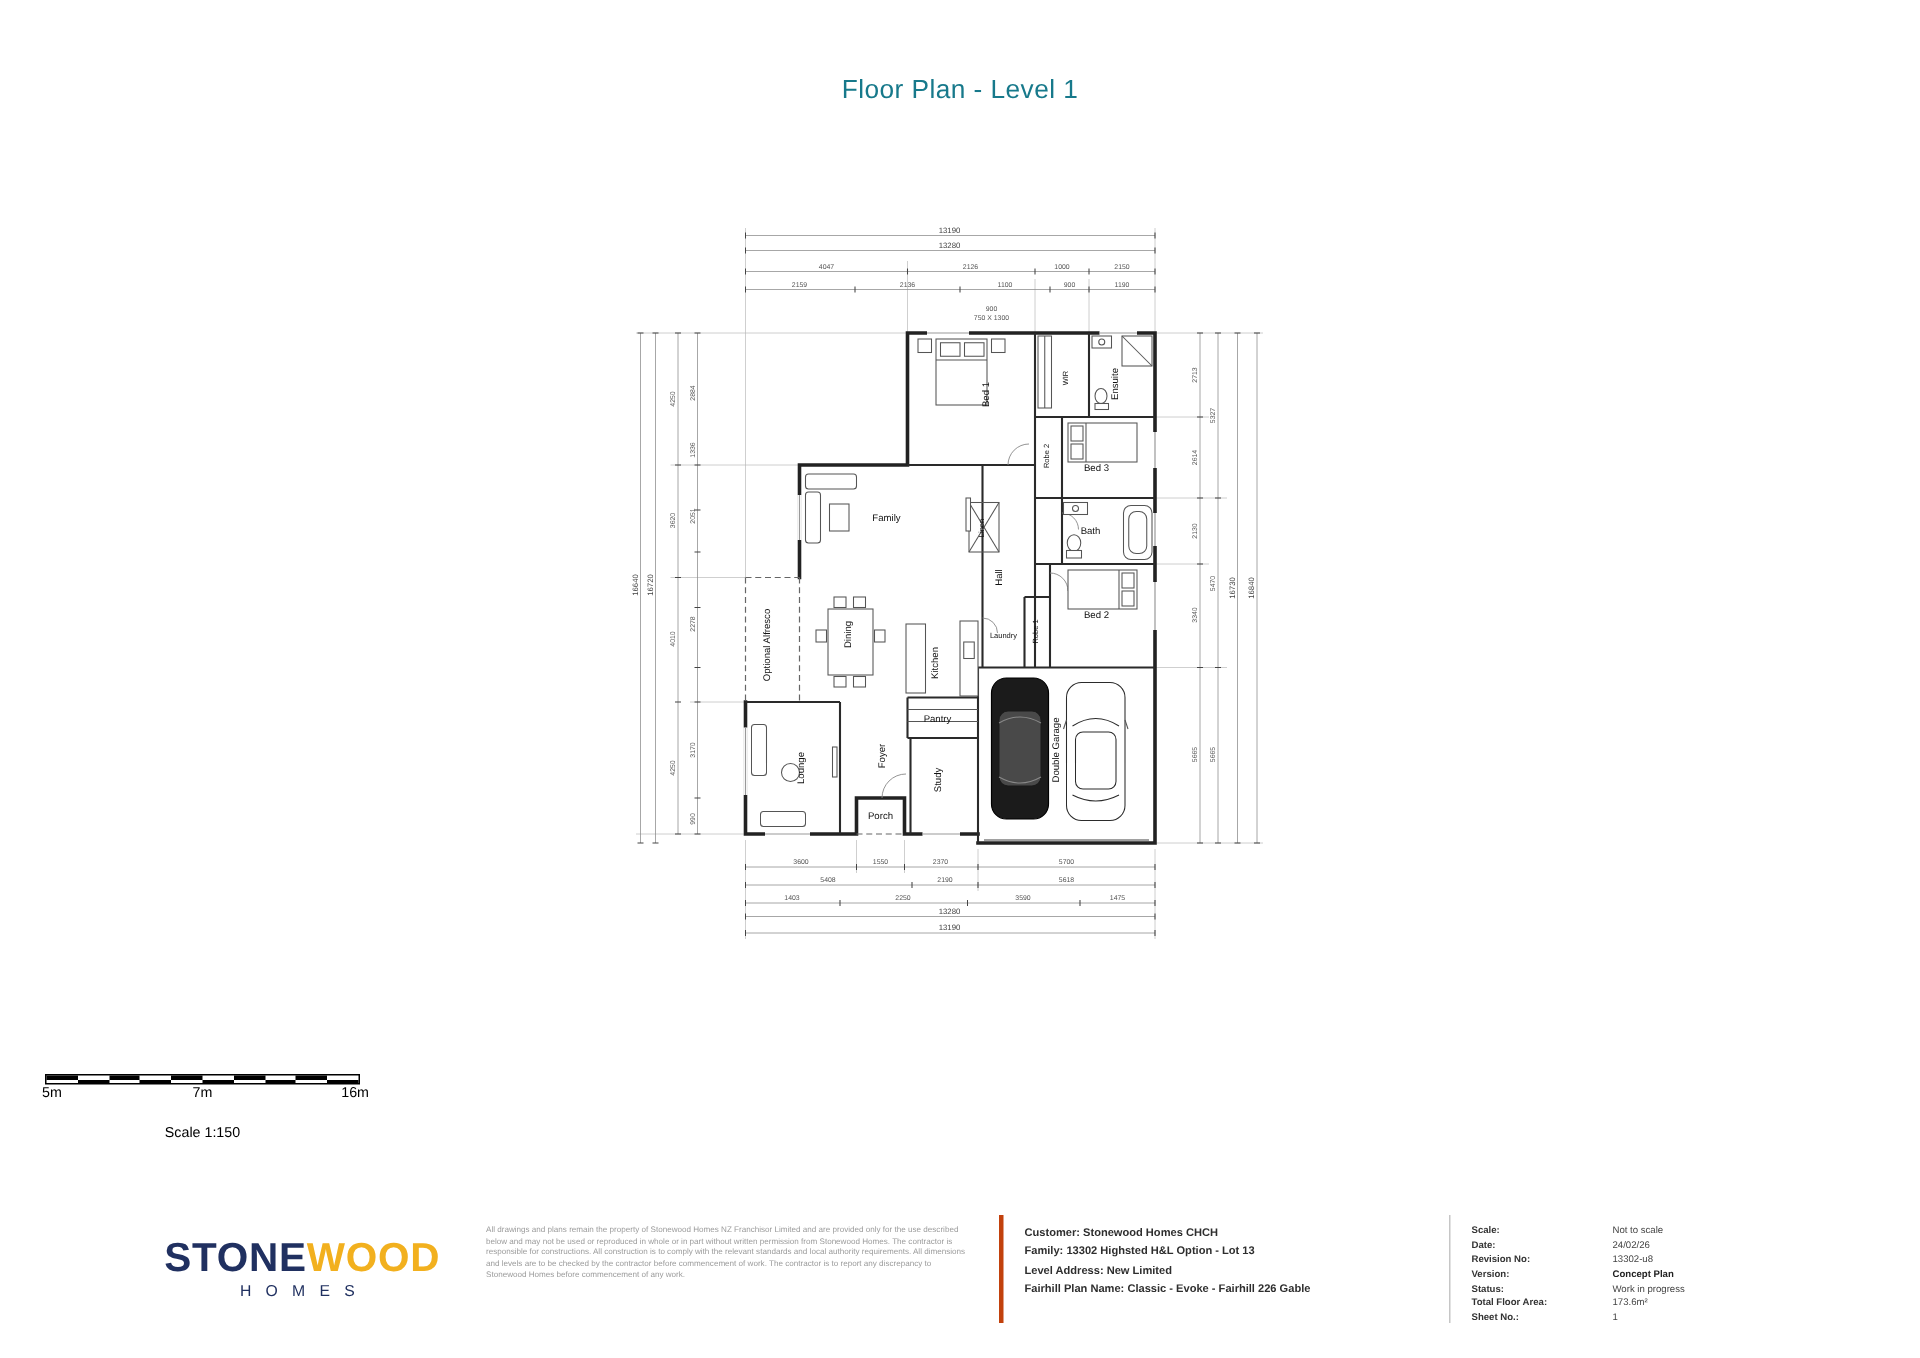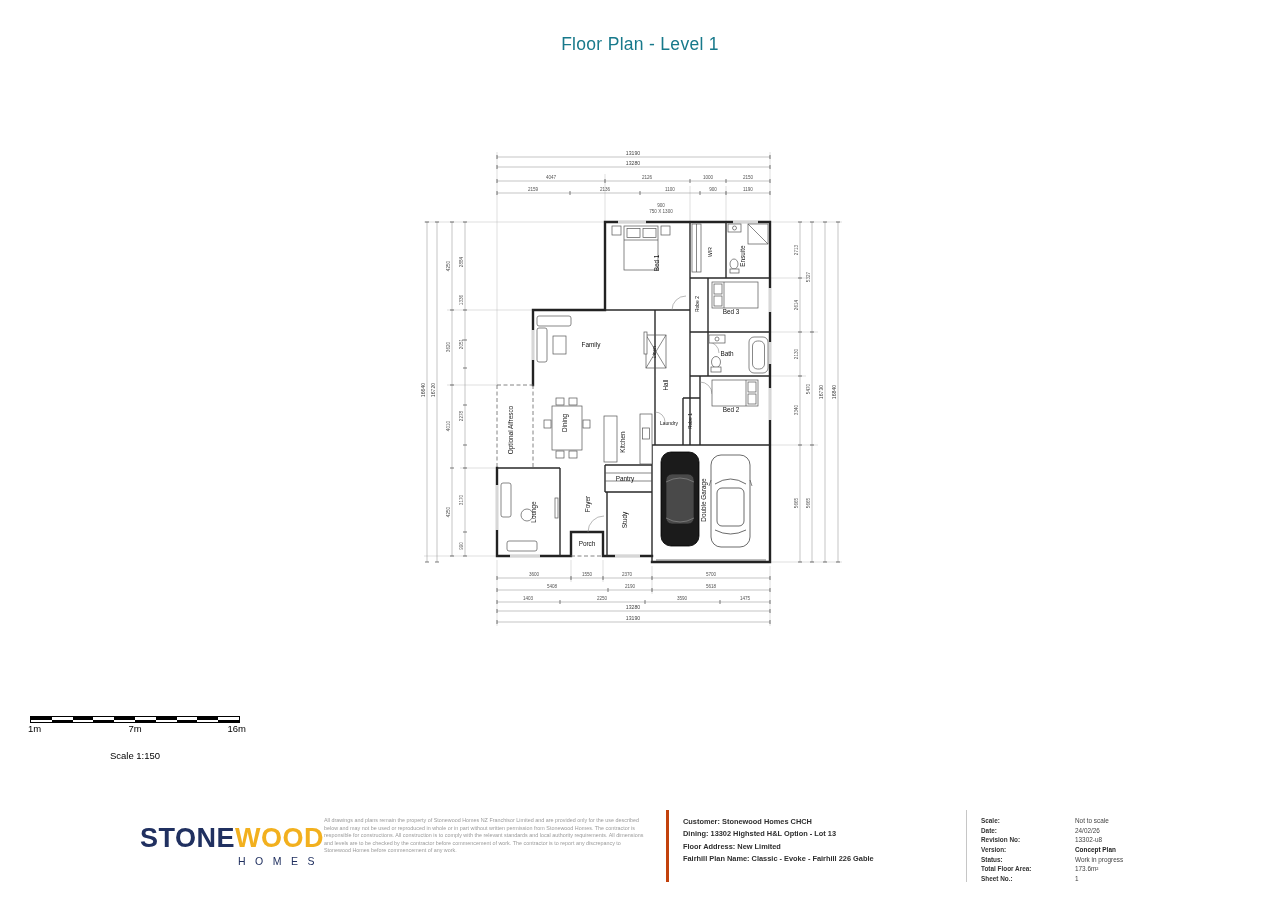--- a/index.html
+++ b/index.html
@@ -1,20 +1,20 @@
 <!DOCTYPE html>
 <html><head>
 <meta charset="utf-8">
 <style>
   html,body{margin:0;padding:0;background:#fff;}
   body{width:1280px;height:905px;position:relative;overflow:hidden;
        font-family:"Liberation Sans", sans-serif;}
   .page{position:absolute;inset:0;background:#fff;}
 
-  .title{position:absolute;top:22px;left:0;width:100%;text-align:center;
+  .title{position:absolute;top:37px;left:0;width:100%;text-align:center;
          font-size:17.5px;font-weight:500;color:#17798b;letter-spacing:.3px;}
 
   .plan-wrap{position:absolute;left:415px;top:148px;width:440px;height:495px;}
   svg text{font-family:"Liberation Sans", sans-serif;}
 
   .w-outer{stroke:#222;stroke-width:2.4;fill:none;stroke-linecap:square}
   .w-inner{stroke:#2a2a2a;stroke-width:1.4;fill:none}
   .w-thin{stroke:#444;stroke-width:.7;fill:none}
   .w-dash{stroke:#666;stroke-width:.8;fill:none;stroke-dasharray:4 2.5}
   .ext{stroke:#b8b8b8;stroke-width:.45;fill:none}
@@ -40,21 +40,21 @@
   .sb-labels{position:relative;height:11px;font-size:9.5px;color:#000;}
   .sb-zero{position:absolute;left:-2px;top:0;}
   .sb-mid{position:absolute;left:50%;transform:translateX(-50%);top:0;}
   .sb-end{position:absolute;right:-6px;top:0;}
   .sb-caption{text-align:center;font-size:9.5px;color:#000;margin-top:16px;}
 
   
   .footer{position:absolute;left:75px;top:810px;width:1130px;height:72px;
           display:flex;align-items:stretch;color:#333;}
   .f-logo{width:245px;display:flex;flex-direction:column;justify-content:center;
-          align-items:flex-end;padding-left:4px;}
+          align-items:center;padding-left:4px;}
   .logo-main{font-size:27px;font-weight:800;line-height:1;letter-spacing:.5px;}
   .stone{color:#203060}.wood{color:#f2b01e}
   .logo-sub{font-size:10.5px;font-weight:400;color:#203060;letter-spacing:9.5px;
             margin-top:3px;padding-left:3px;}
   .f-disclaimer{width:322px;font-size:5.4px;line-height:1.4;color:#9b9b9b;
                 padding:7px 20px 0 0;}
   .f-info{width:300px;border-left:3px solid #c2410c;padding:7px 0 0 14px;
           font-size:7.4px;font-weight:700;color:#2e2e2e;box-sizing:border-box;}
   .info-row{margin-bottom:3.4px;}
   .f-meta{flex:1;border-left:1px solid #c6c6c6;padding:7px 0 0 14px;
@@ -334,37 +334,37 @@
           <i></i>
           <i></i>
           <i></i>
           <i></i>
           <i></i>
           <i></i>
           <i></i>
         </div>
     </div>
     <div class="sb-labels">
-      <span class="sb-zero">1m</span>
+      <span class="sb-zero">5m</span>
       <span class="sb-mid">7m</span>
       <span class="sb-end">16m</span>
     </div>
     <div class="sb-caption">Scale 1:150</div>
   </div>
 
   <footer class="footer">
     <div class="f-logo">
       <div class="logo-main"><span class="stone">STONE</span><span class="wood">WOOD</span></div>
       <div class="logo-sub">HOMES</div>
     </div>
     <div class="f-disclaimer">All drawings and plans remain the property of Stonewood Homes NZ Franchisor Limited and are provided only for the use described below and may not be used or reproduced in whole or in part without written permission from Stonewood Homes. The contractor is responsible for constructions. All construction is to comply with the relevant standards and local authority requirements. All dimensions and levels are to be checked by the contractor before commencement of work. The contractor is to report any discrepancy to Stonewood Homes before commencement of any work.</div>
     <div class="f-info">
       <div class="info-row"><span>Customer:</span> <span>Stonewood Homes CHCH</span></div>
-      <div class="info-row"><span>Dining:</span> <span>13302 Highsted H&amp;L Option - Lot 13</span></div>
-      <div class="info-row"><span>Floor Address:</span> <span>New Limited</span></div>
+      <div class="info-row"><span>Family:</span> <span>13302 Highsted H&amp;L Option - Lot 13</span></div>
+      <div class="info-row"><span>Level Address:</span> <span>New Limited</span></div>
       <div class="info-row"><span>Fairhill Plan Name:</span> <span>Classic - Evoke - Fairhill 226 Gable</span></div>
     </div>
     <div class="f-meta">
       <div class="meta-row">
           <span class="meta-label">Scale:</span>
           <span class="meta-value">Not to scale</span>
         </div>
       <div class="meta-row">
           <span class="meta-label">Date:</span>
           <span class="meta-value">24/02/26</span>

